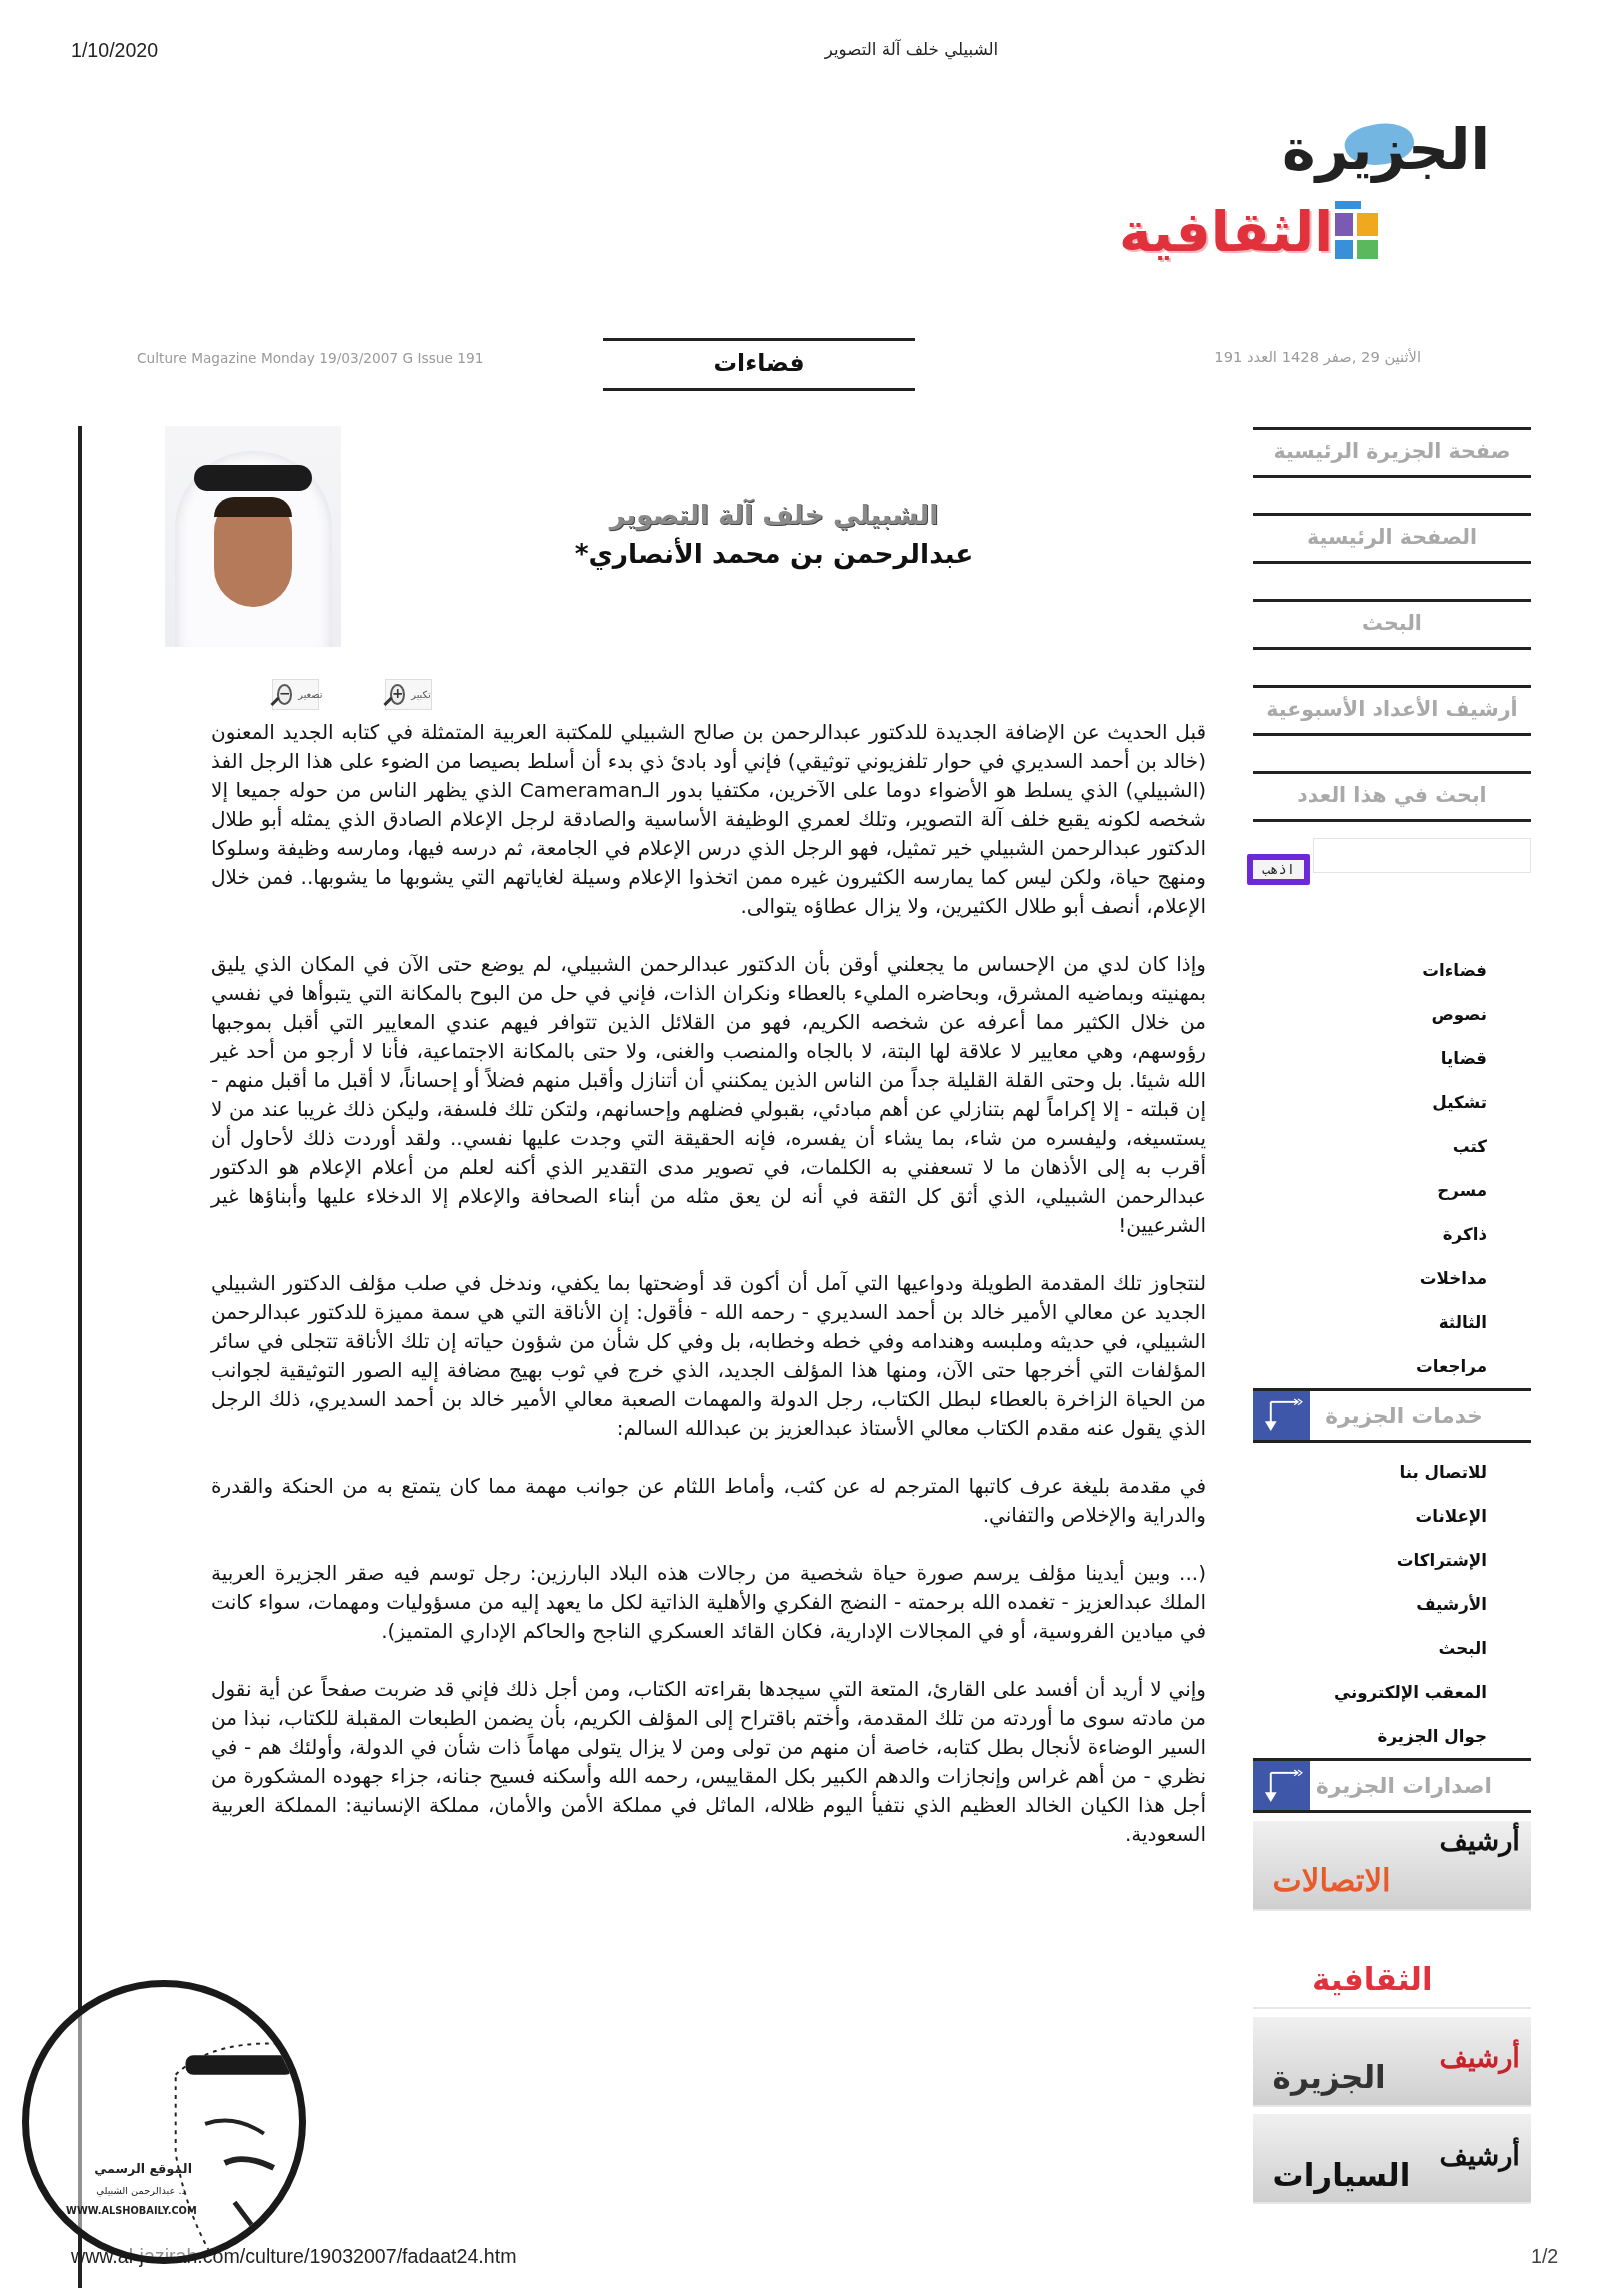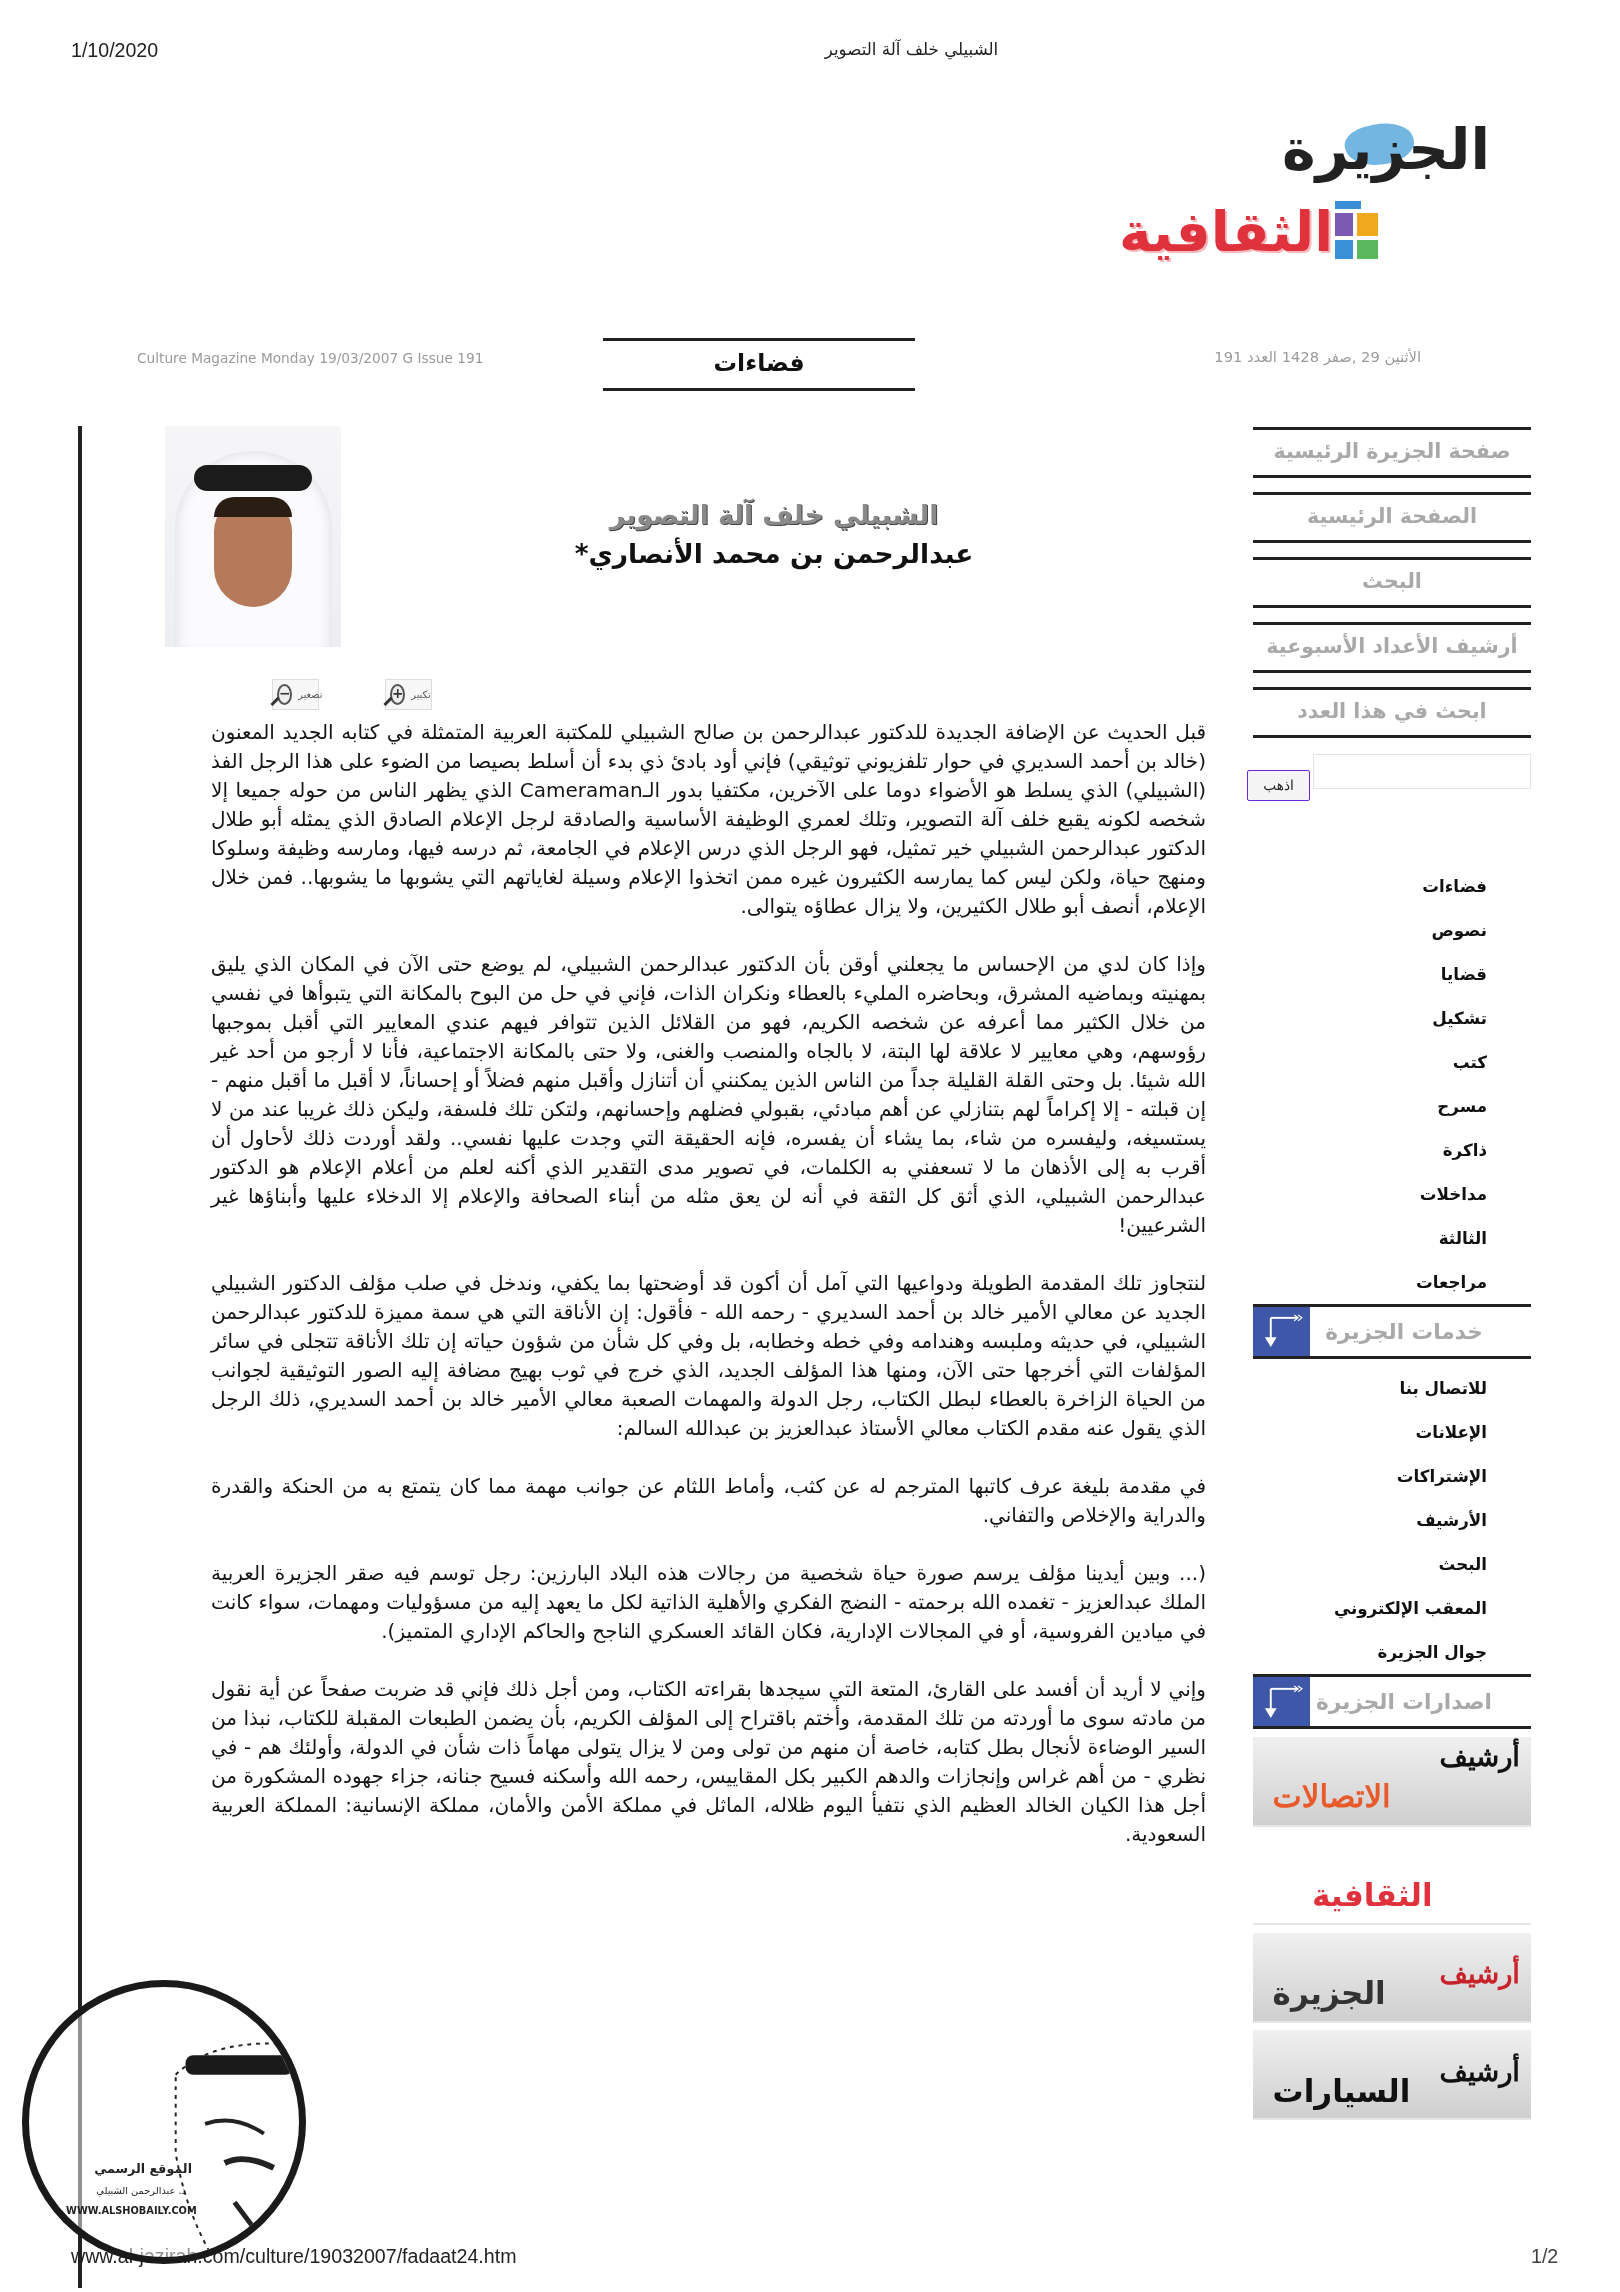--- a/index.html
+++ b/index.html
@@ -48,25 +48,25 @@
   .zoom-btn .mag { position:relative; width:17.6px; height:17.6px; border:2px solid #555; border-radius:50%; background:#eee; font-size:13.7px; line-height:15.7px; text-align:center; font-weight:bold; color:#333; }
   .zoom-btn .mag:after { content:""; position:absolute; left:-8.8px; top:14.7px; width:9.8px; height:2.9px; background:#333; transform:rotate(-45deg); }
   .zoom-btn .lbl { font-size:9.8px; color:#555; margin-left:5.9px; direction:rtl; }
 
   
   .article { left:169px; top:718px; width:995px; direction:rtl; text-align:justify; font-family:"DejaVu Sans", sans-serif; font-size:20px; line-height:29px; color:#151515;margin-left:42px; }
   .article p { margin:0 0 29px 0; }
 
   
   .sidebar { left:1247px; top:427px; width:284px; direction:rtl; }
-  .nav-box { width:278px; height:45px; border-top:3.9px solid #222; border-bottom:3.9px solid #222; text-align:center; margin-bottom:14px; }
+  .nav-box { width:278px; height:45px; border-top:3.9px solid #222; border-bottom:3.9px solid #222; text-align:center; margin-bottom:35px; }
   .nav-box span { font-family:"DejaVu Sans", sans-serif; font-weight:bold; font-size:20.6px; line-height:43px; color:#a9a9a9; }
   .search-row { position:relative; height:39px; margin-top:-9.8px; }
   .search-input { position:absolute; right:0; top:0; width:218px; height:35px; border:1px solid #e4e4e4; box-sizing:border-box; background:#fff; }
-  .search-btn { position:absolute; left:0; top:16.7px; width:63px; height:31px; border:1px solid #6d28d9; background:#f4f4f4; font-family:Liberation Serif, serif; font-size:13.7px; color:#222; border-radius:2px; }
+  .search-btn { position:absolute; left:0; top:16.7px; width:63px; height:31px; border:6px solid #6d28d9; background:#f4f4f4; font-family:Liberation Mono, monospace; font-size:13.7px; color:#222; border-radius:2px; }
 
   .sec-head { position:relative; width:278px; height:49px; border-top:3.9px solid #222; border-bottom:3.9px solid #222; margin-top:0; }
   .sec-head .arrow-tile { position:absolute; left:0; top:0; width:57px; height:49px; background:#3f57a8; }
   .sec-head .arrow-tile svg { position:absolute; left:5.9px; top:5.9px; }
   .sec-head .t { position:absolute; right:39px; left:63px; top:0; text-align:center; font-family:"DejaVu Sans", sans-serif; font-weight:bold; font-size:21.6px; line-height:49px; color:#a9a9a9; }
   .links { padding:7.8px 0 0 0; }
   .links a { display:block; text-align:right; padding-right:44px; height:44px; line-height:44px; font-family:"DejaVu Sans", sans-serif; font-weight:bold; font-size:16.7px; color:#111; text-decoration:none; }
 
   .pub-tile { width:278px; height:88px; margin-top:7.8px; position:relative; border-bottom:2px solid #e6e6e6; }
   .pub-tile.grey { background:linear-gradient(#f0f0f0,#cfcfcf); }

